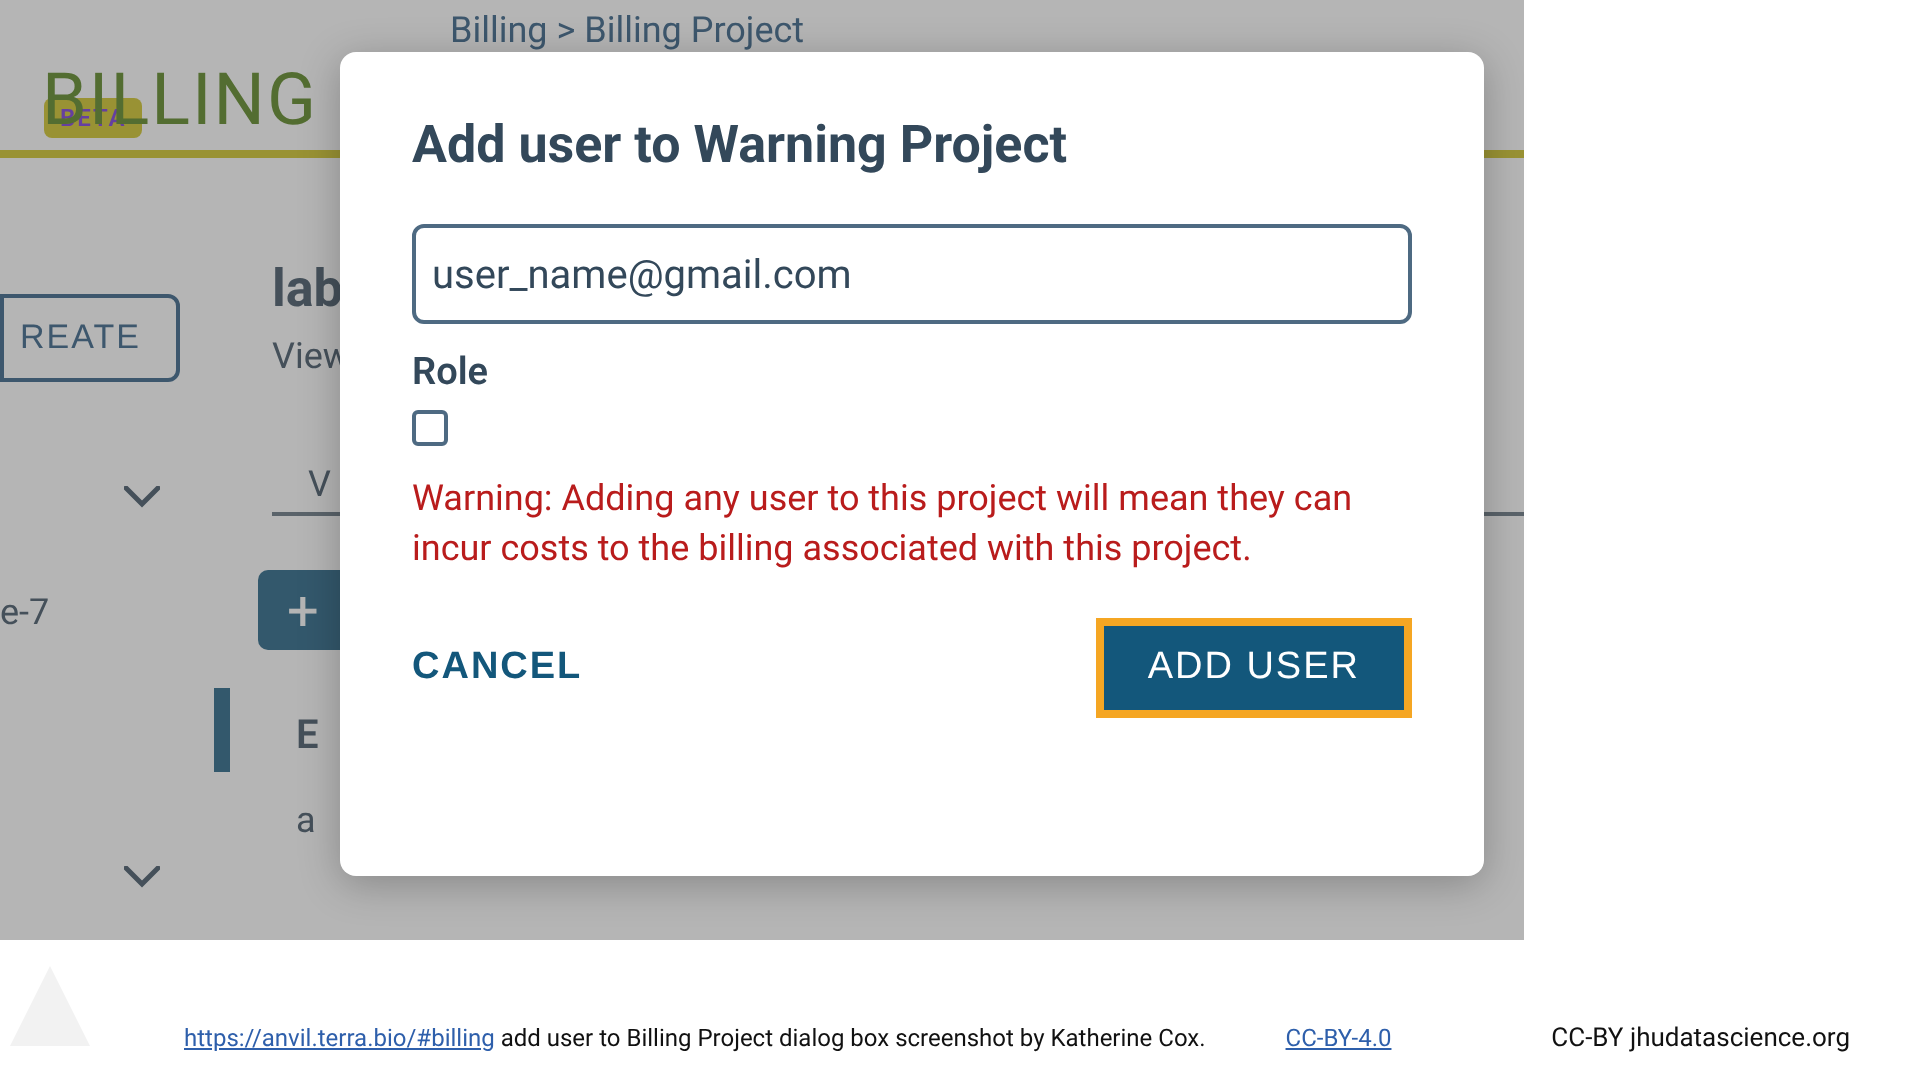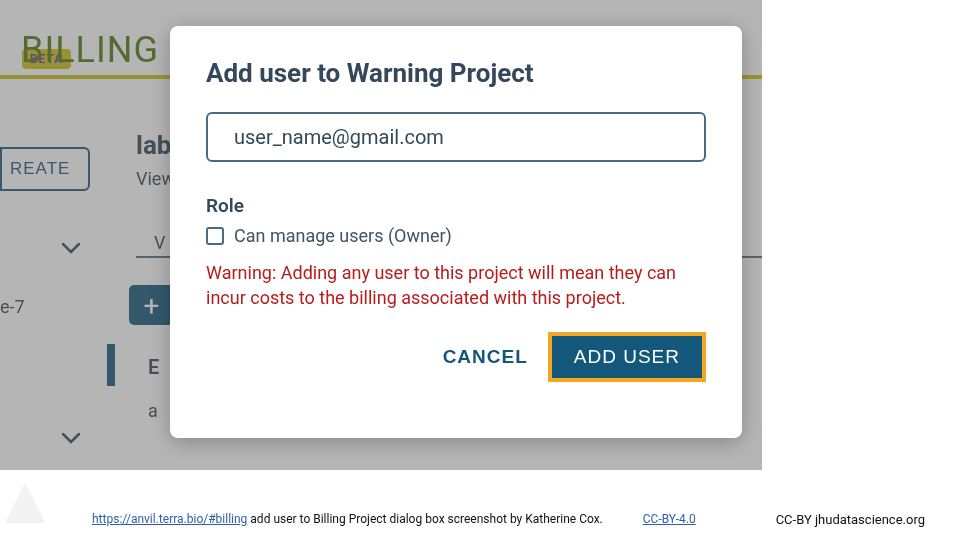--- a/index.html
+++ b/index.html
@@ -184,26 +184,26 @@
     .field-label {
       font-size: 19px;
       font-weight: 600;
       color: #33485a;
       margin-bottom: 8px;
     }
     .email-input {
       width: 100%;
       border: 2px solid #4e6a82;
       border-radius: 6px;
-      padding: 11px 26px;
+      padding: 11px 8px;
       font-size: 20px;
       color: #33485a;
       font-family: inherit;
       outline: none;
-      margin-bottom: 32px;
+      margin-bottom: 12px;
     }
     .role-section {
       margin-bottom: 14px;
     }
     .checkbox-row {
       display: flex;
       align-items: center;
       gap: 10px;
       margin-top: 6px;
     }
@@ -220,21 +220,21 @@
     }
     .warning-text {
       font-size: 18px;
       color: #b91c1c;
       line-height: 1.4;
       margin-top: 12px;
       margin-bottom: 22px;
     }
     .modal-actions {
       display: flex;
-      justify-content: flex-end;
+      justify-content: space-between;
       gap: 20px;
       align-items: center;
     }
     .cancel-btn {
       background: none;
       border: none;
       color: #13577b;
       font-size: 19px;
       font-weight: 600;
       letter-spacing: 1px;
@@ -277,20 +277,21 @@
       font-size: 13px;
       color: #111;
     }
   </style>
 </head>
 <body>
 
 <div class="app-area">
   <div class="beta-badge">BETA</div>
   <div class="page-title">BILLING</div>
+  <div class="breadcrumb">Billing &gt; Billing Project</div>
   <div class="underline-bar"></div>
 
   <button class="create-btn">REATE</button>
   <div class="bg-lab">lab</div>
   <div class="bg-view">View</div>
 
   <span class="chev1">
     <svg width="18" height="12" viewBox="0 0 18 12">
         <path d="M1 1 L9 9 L17 1" stroke="#33485a" stroke-width="2.5" fill="none" stroke-linecap="round"></path>
       </svg>
@@ -314,21 +315,20 @@
 
 <div class="modal">
   <div class="modal-title">Add user to Warning Project</div>
 
   <input class="email-input" type="text" value="user_name@gmail.com" style="">
 
   <div class="role-section">
     <div class="field-label">Role</div>
     <div class="checkbox-row">
       <span class="checkbox-box"></span>
-      <span class="checkbox-label">Can manage users (Owner)</span>
     </div>
   </div>
 
   <div class="warning-text">Warning: Adding any user to this project will mean they can incur costs to the billing associated with this project.</div>
 
   <div class="modal-actions">
     <button class="cancel-btn">CANCEL</button>
     <button class="adduser-btn">ADD USER</button>
   </div>
 </div>

